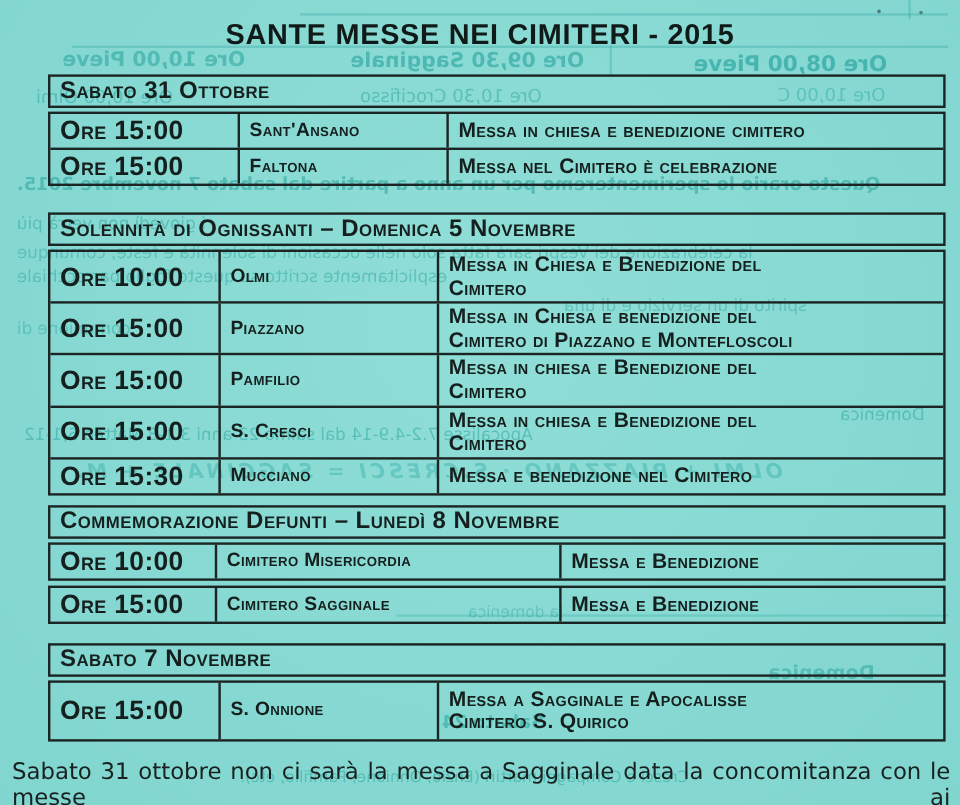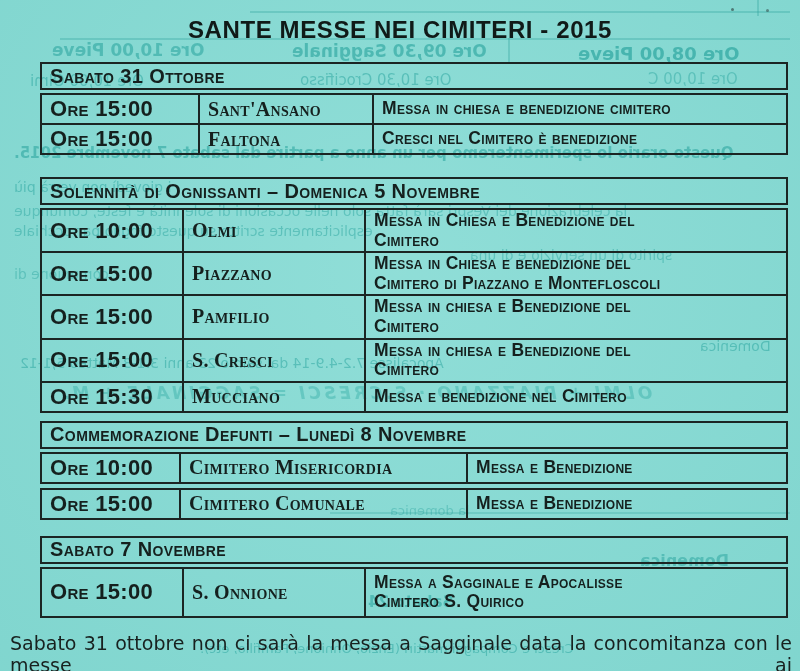--- a/index.html
+++ b/index.html
@@ -48,21 +48,21 @@
   .t-row + .t-row{border-top:2px solid #1b2523;}
   .tbl-0 .t-row{min-height:25px;}
   .tbl-1 .t-row{min-height:25px;}
   .tbl-2 .t-row{min-height:25px;}
   .tbl-3 .t-row{min-height:47px;}
   .cell{
     padding:1px 8px;display:flex;align-items:center;
     font-variant:small-caps;font-weight:700;letter-spacing:0.3px;
   }
   .cell.time{font-size:22px;}
-  .cell.place{font-size:20px;border-left:2px solid #1b2523;font-family:Liberation Serif, serif;}
+  .cell.place{font-size:16px;border-left:2px solid #1b2523;}
   .cell.desc{font-size:17.5px;border-left:2px solid #1b2523;
              white-space:pre-line;line-height:1.12;}
   .footer{
     margin:14px 8px 0 10px;
     font-family:"DejaVu Sans",sans-serif;
     font-size:19px;line-height:22px;color:#18211f;
   }
   .footer .l1{text-align:justify;text-align-last:justify;}
   .footer .l2{text-align:left;}
 </style>
@@ -105,21 +105,21 @@
           <div class="t-head">Sabato 31 Ottobre</div>
           <div class="t-group">
             <div class="t-row" style="grid-template-columns: 156px 174px 1fr;">
               <div class="cell time">Ore 15:00</div>
               <div class="cell place">Sant'Ansano</div>
               <div class="cell desc">Messa in chiesa e benedizione cimitero</div>
             </div>
             <div class="t-row" style="grid-template-columns: 156px 174px 1fr;">
               <div class="cell time">Ore 15:00</div>
               <div class="cell place">Faltona</div>
-              <div class="cell desc">Cresci nel Cimitero è benedizione</div>
+              <div class="cell desc">Messa nel Cimitero è celebrazione</div>
             </div>
           </div>
         </div>
         <div class="tbl tbl-1">
           <div class="t-head">Solennità di Ognissanti – Domenica 5 Novembre</div>
           <div class="t-group">
             <div class="t-row" style="grid-template-columns: 140px 182px 1fr;">
               <div class="cell time">Ore 10:00</div>
               <div class="cell place">Olmi</div>
               <div class="cell desc">Messa in Chiesa e Benedizione del
@@ -155,21 +155,21 @@
           <div class="t-group">
             <div class="t-row" style="grid-template-columns: 137px 287px 1fr;">
               <div class="cell time">Ore 10:00</div>
               <div class="cell place">Cimitero Misericordia</div>
               <div class="cell desc">Messa e Benedizione</div>
             </div>
           </div>
           <div class="t-group">
             <div class="t-row" style="grid-template-columns: 137px 287px 1fr;">
               <div class="cell time">Ore 15:00</div>
-              <div class="cell place">Cimitero Comunale</div>
+              <div class="cell place">Cimitero Sagginale</div>
               <div class="cell desc">Messa e Benedizione</div>
             </div>
           </div>
         </div>
         <div class="tbl tbl-3">
           <div class="t-head">Sabato 7 Novembre</div>
           <div class="t-group">
             <div class="t-row" style="grid-template-columns: 140px 182px 1fr;">
               <div class="cell time">Ore 15:00</div>
               <div class="cell place">S. Onnione</div>

